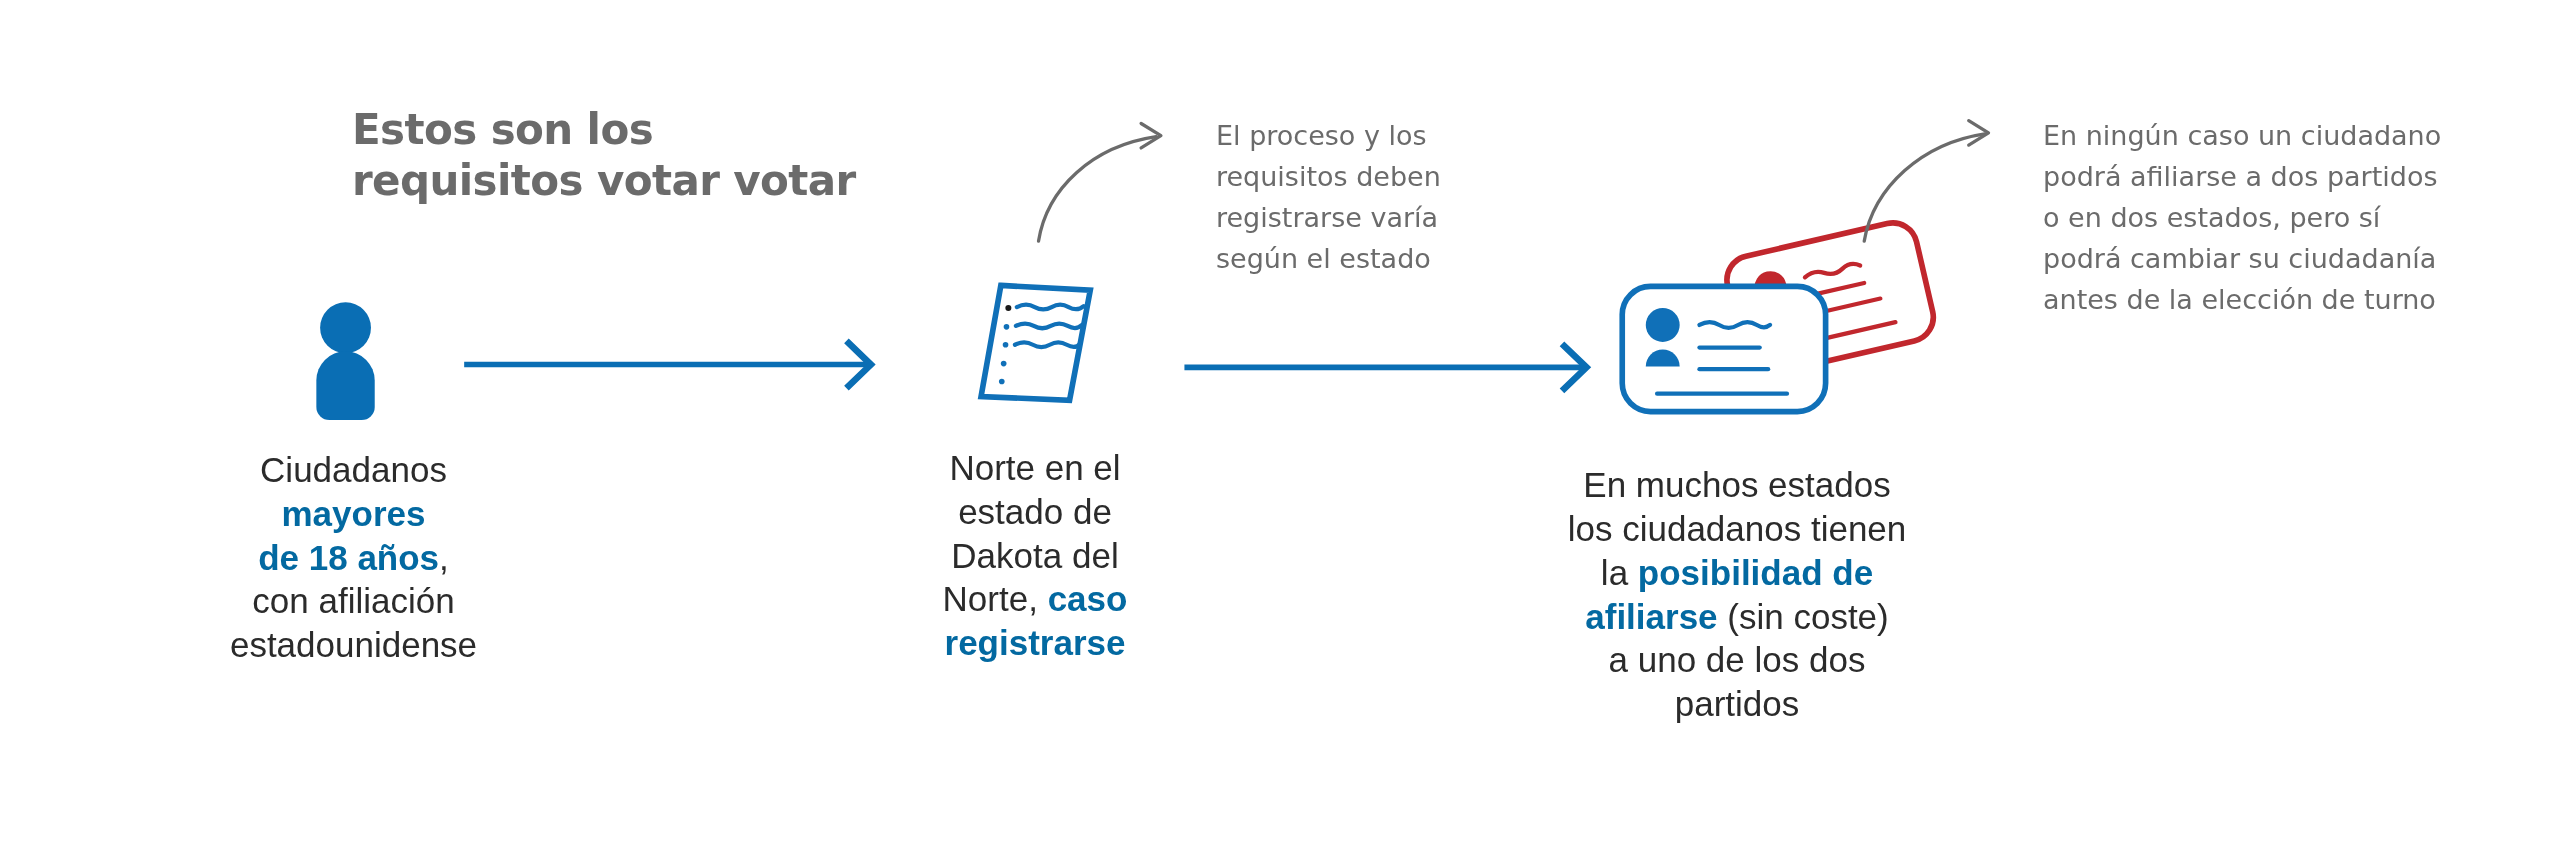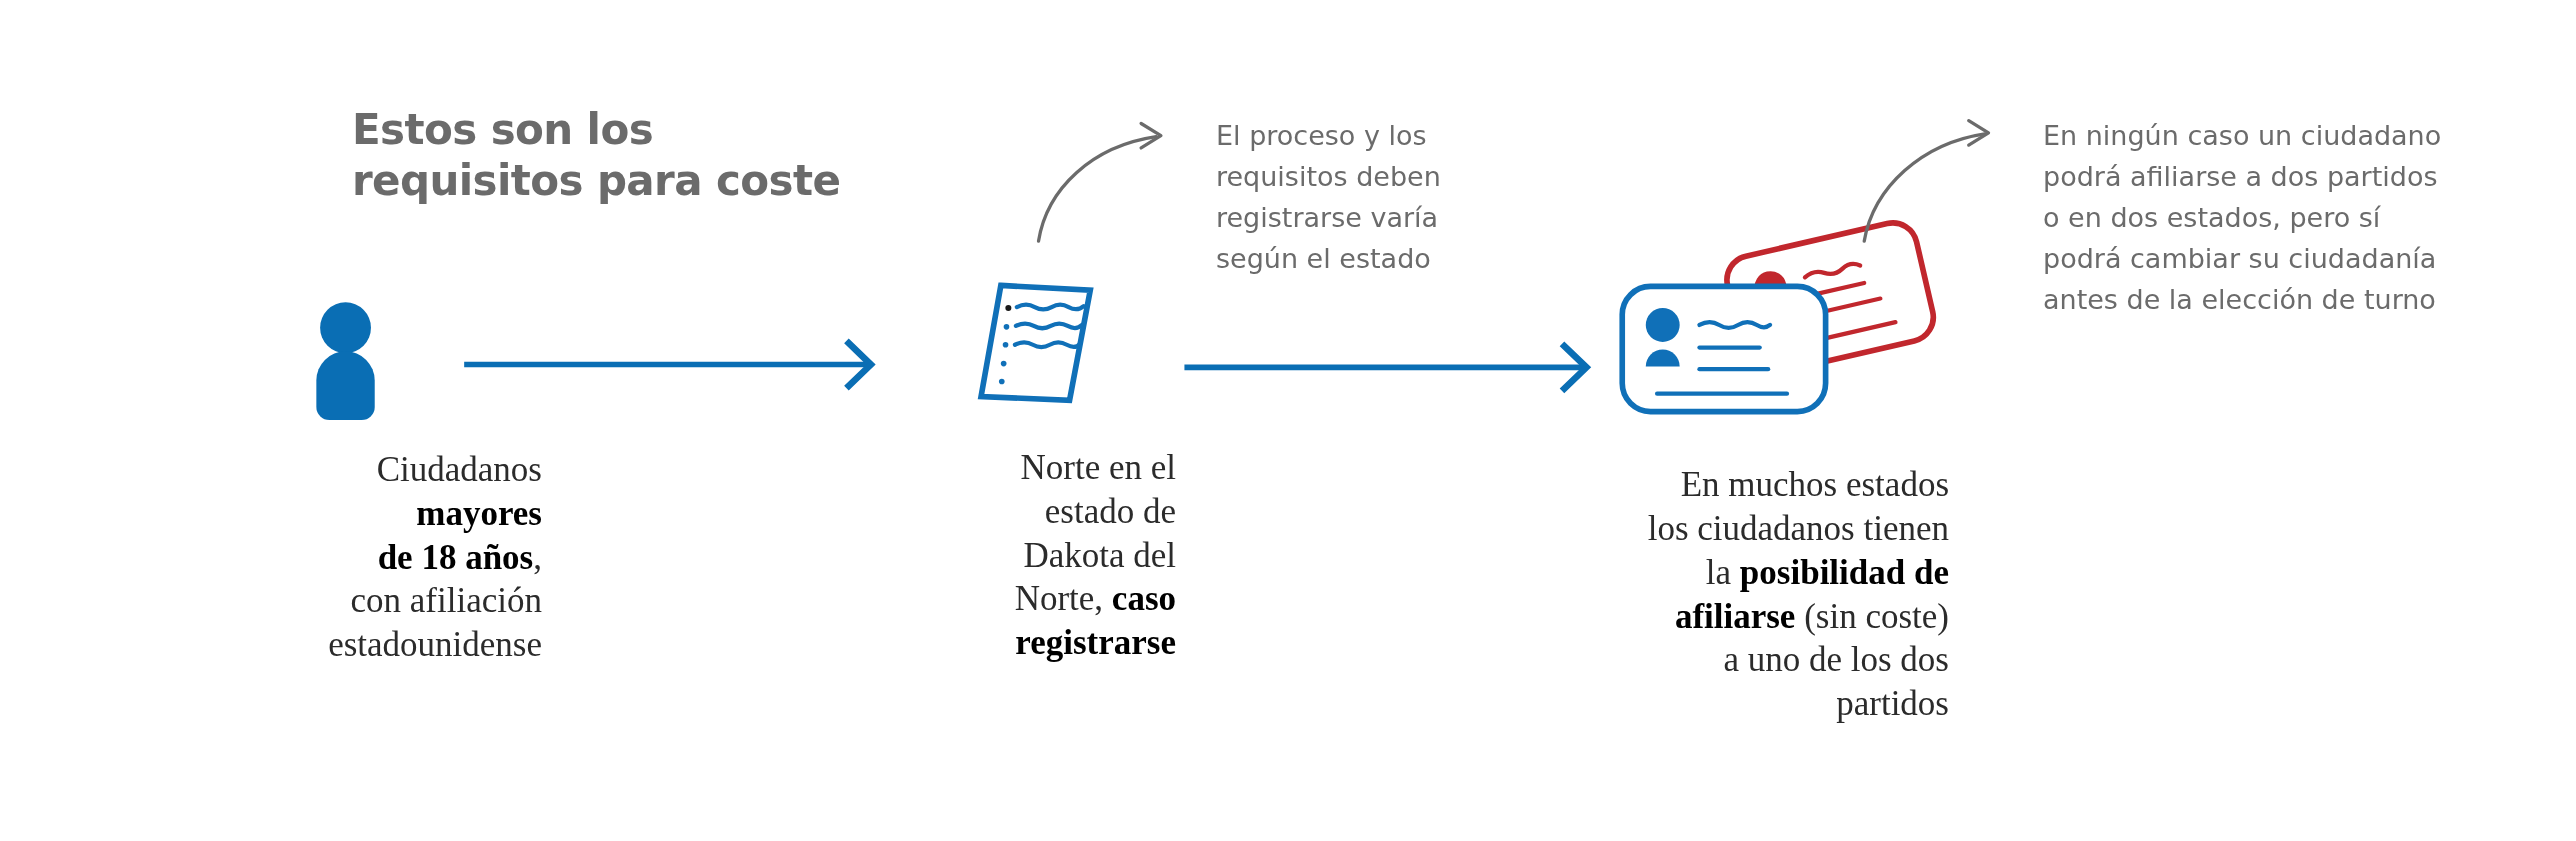--- a/index.html
+++ b/index.html
@@ -31,28 +31,28 @@
     letter-spacing: -0.6px;
   }
   #title .tl { display: block; }
 
   
   .step {
     position: absolute;
     text-align: center;
   }
   .caption {
-    font-family: Liberation Serif, serif;
+    font-family: Liberation Sans, sans-serif;
     font-size: 35px;
     line-height: 1.25;
     color: #2b2b2b;
-    text-align: right;
+    text-align: center;
   }
   .caption b {
-    color: #000000;
+    color: #0369a1;
     font-weight: bold;
   }
 
   
   #step1 { left: 165px; top: 282px; width: 377px; }
   #step1 .icon-wrap { height: 151px; display: flex; align-items: flex-end; justify-content: center; }
   #step1 .caption { margin-top: 15px; }
 
   
   #step2 { left: 894px; top: 268px; width: 282px; }
@@ -87,21 +87,21 @@
     pointer-events: none;
   }
 </style>
 </head>
 <body>
 
 <div id="stage">
 
   <div id="title">
     <span class="tl">Estos son los</span>
-    <span class="tl">requisitos para coste</span>
+    <span class="tl">requisitos votar votar</span>
   </div>
 
   <svg class="svg-layer" viewBox="0 0 2736 894" xmlns="http://www.w3.org/2000/svg">
 
     <g>
       <circle cx="367" cy="348" r="27" fill="#0a6eb4"></circle>
       <path d="M 336 404 a 31 31 0 0 1 62 0 v 28 a 14 14 0 0 1 -14 14 h -34 a 14 14 0 0 1 -14 -14 z" fill="#0a6eb4"></path>
     </g>
 
     <g>

